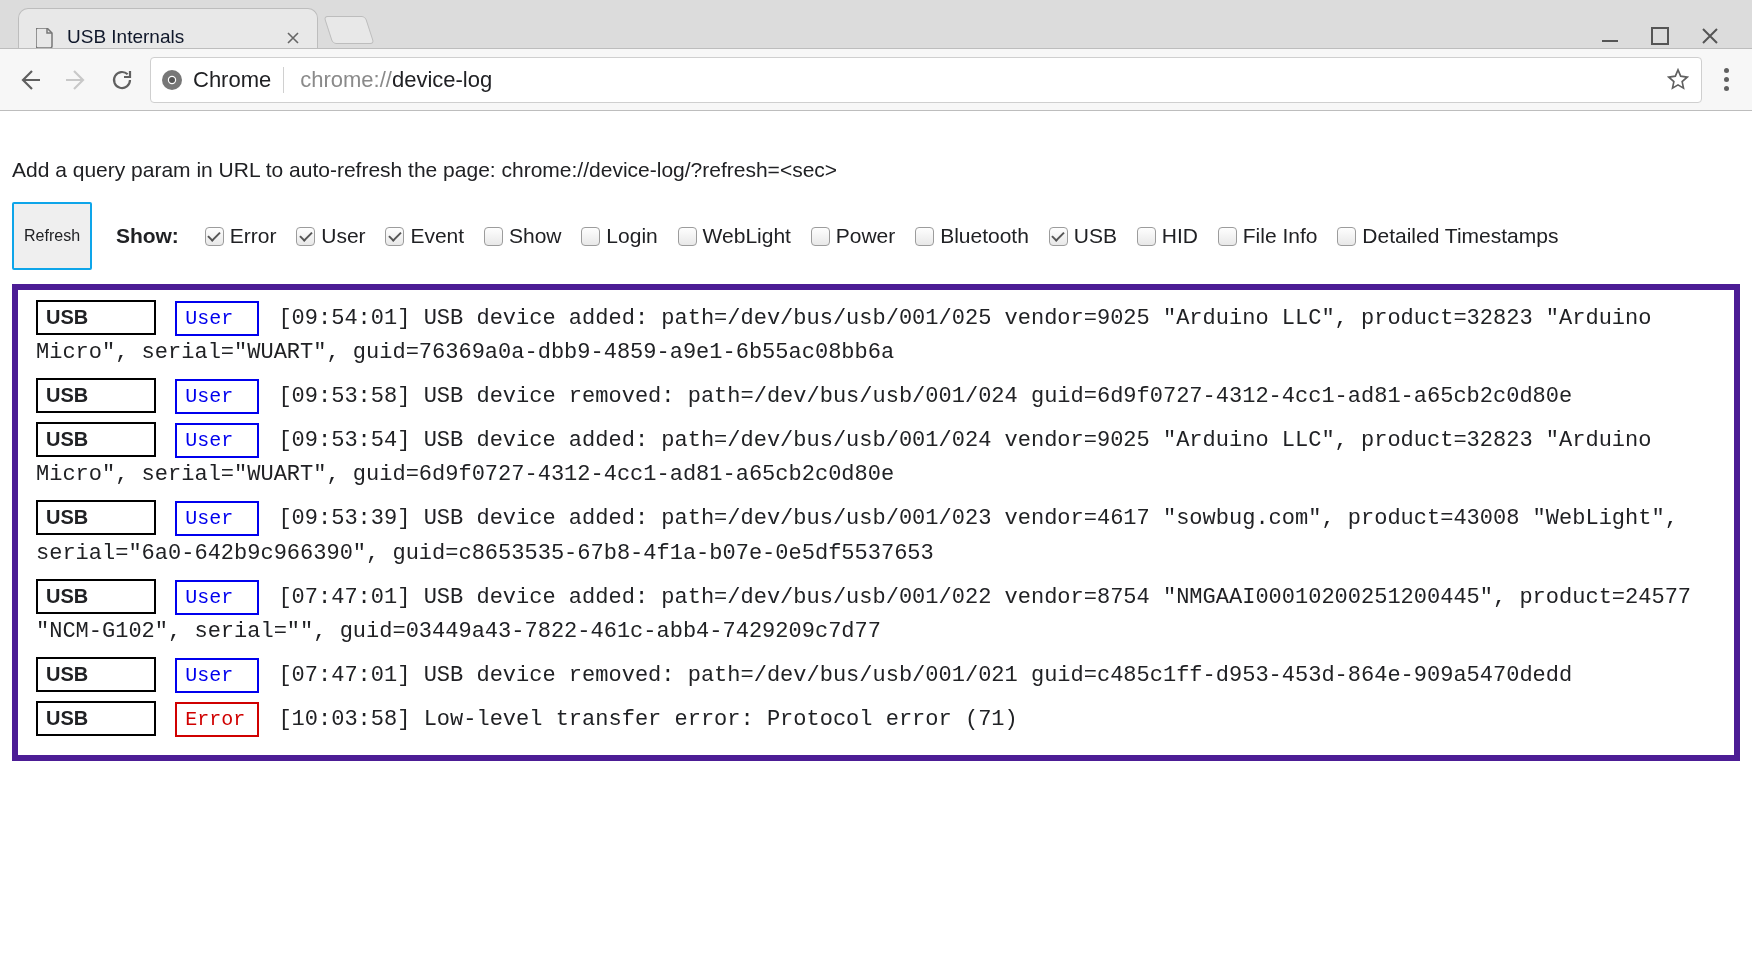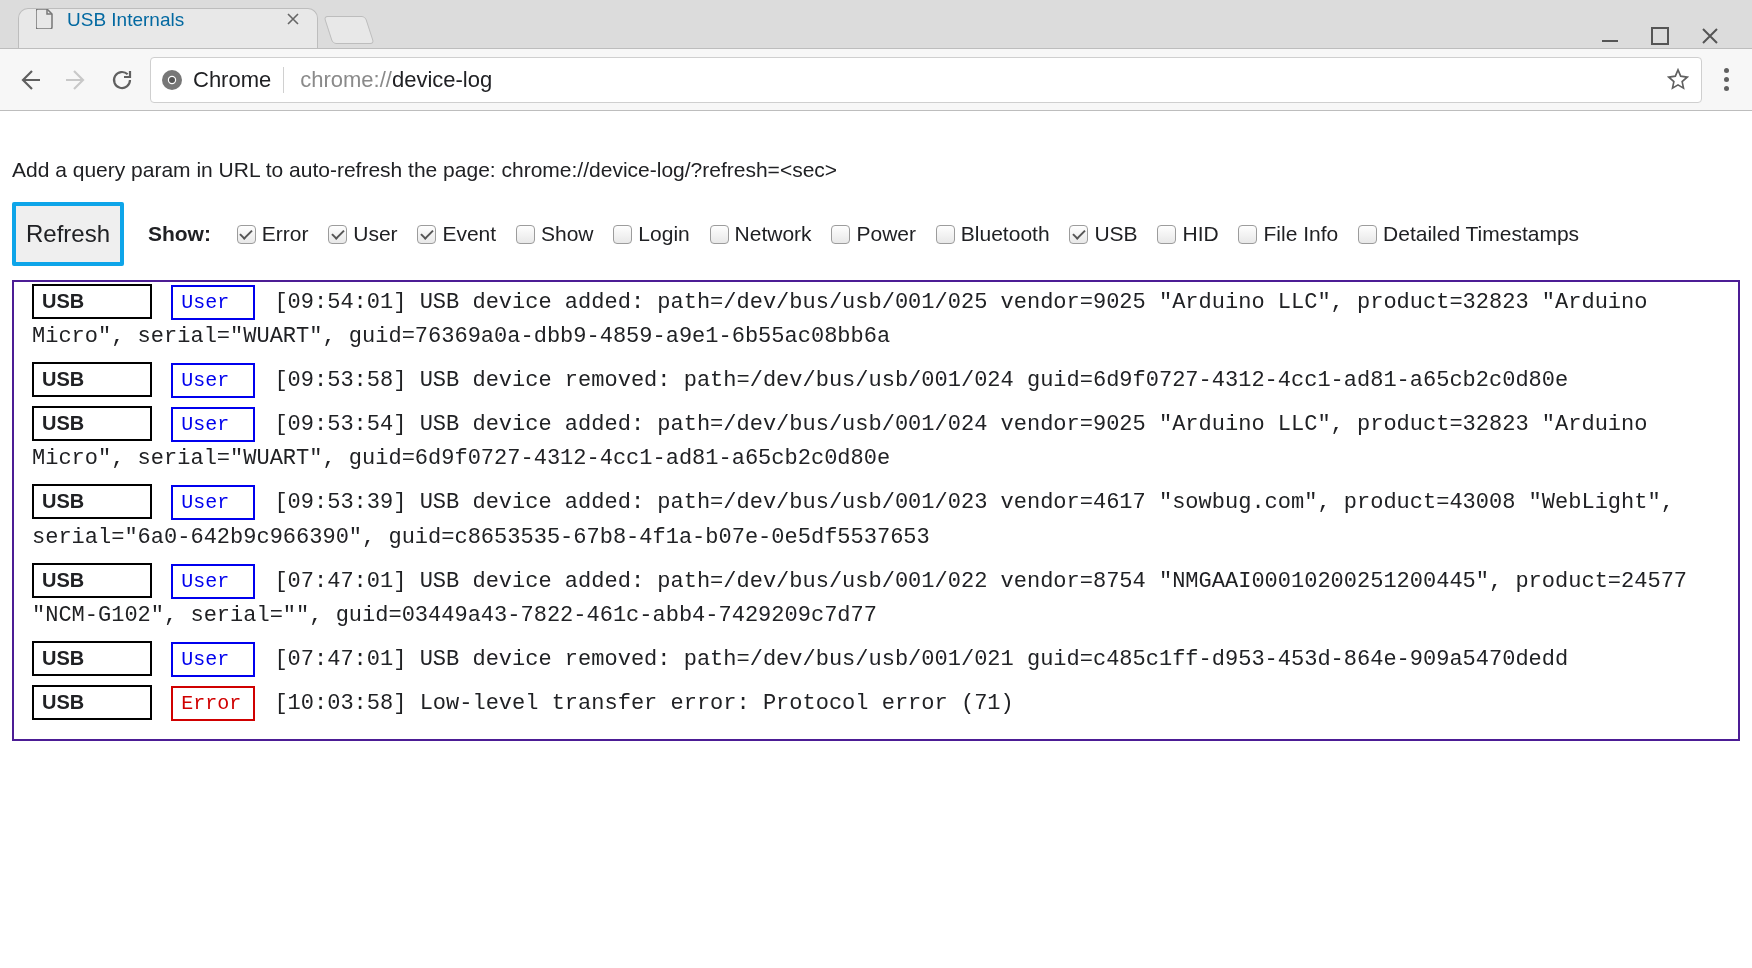--- a/index.html
+++ b/index.html
@@ -15,34 +15,34 @@
     .chrome-frame { background: #dcdcdc; border-bottom: 1px solid #bdbdbd; }
     .tabstrip {
       display: flex;
       align-items: flex-end;
       height: 48px;
       padding: 8px 8px 0 18px;
       position: relative;
     }
     .tab {
       display: flex;
-      align-items: flex-start;
+      align-items: flex-end;
       gap: 12px;
       height: 40px;
       padding: 0 14px 0 16px;
       background: #e8e8e8;
       border: 1px solid #bdbdbd;
       border-bottom: none;
       border-top-left-radius: 10px;
       border-top-right-radius: 10px;
       margin-right: 6px;
       min-width: 300px;
       position: relative;
       font-size: 19px;
-      color: #0369a1;
+      color: #0f172a;
     }
     .tab.active {
       background: #f7f7f7;
       z-index: 2;
     }
     .tab .page-icon {
       width: 20px; height: 20px; display: inline-flex; align-items: center; justify-content: center;
     }
     .tab .close-x {
       margin-left: auto;
@@ -102,25 +102,25 @@
     .omnibox .star { margin-left: auto; color: #606060; width: 24px; height: 24px; }
     .menu-dots { width: 28px; display: inline-flex; flex-direction: column; gap: 4px; align-items: center; justify-content: center; }
     .menu-dots span { width: 5px; height: 5px; background: #606060; border-radius: 50%; }
 
     
     .page { padding: 14px 12px; font-size: 21px; color: #202124;}
     .hint { margin-bottom: 20px; margin-top: 33px; }
     .controls-row { display: block; line-height: 2.0; margin-bottom: 14px; }
     .refresh-btn {
       display: inline-block;
-      padding: 4px 10px;
+      padding: 16px 10px;
       background: #efefef;
-      border: 4px solid #0ea5e9;
+      border: 2px solid #0ea5e9;
       border-radius: 2px;
-      font-size: 24px;
+      font-size: 16px;
       margin-right: 18px;
       vertical-align: middle;
     }
     .show-label { font-weight: bold; margin-right: 20px; vertical-align: middle;}
     .cb-wrap { display: inline-flex; align-items: center; gap: 6px; margin-right: 14px; vertical-align: middle;}
     .cb {
       width: 19px; height: 19px;
       border: 1px solid #9c9c9c;
       border-radius: 4px;
       background: linear-gradient(#fefefe,#e8e8e8);
@@ -128,22 +128,22 @@
     }
     .cb.checked::after {
       content: "";
       width: 10px; height: 5px;
       border-left: 2px solid #555;
       border-bottom: 2px solid #555;
       transform: rotate(-45deg) translate(1px,-1px);
     }
 
     .log-box {
-      border: 2px solid #4c1d95;
-      padding: 2px 18px 10px 18px;
+      border: 6px solid #4c1d95;
+      padding: 10px 18px 10px 18px;
     }
     .log-entry {
       font-family: "Courier New", Courier, monospace;
       font-size: 22px;
       line-height: 1.55;
       margin-bottom: 8px;
       word-wrap: break-word;
     }
     .badge {
       display: inline-block;
@@ -269,21 +269,21 @@
           <span class="cb checked"></span>
           <span>Event</span>
         </span> <span class="cb-wrap">
           <span class="cb"></span>
           <span>Show</span>
         </span> <span class="cb-wrap">
           <span class="cb"></span>
           <span>Login</span>
         </span> <span class="cb-wrap">
           <span class="cb"></span>
-          <span>Network</span>
+          <span>WebLight</span>
         </span> <span class="cb-wrap">
           <span class="cb"></span>
           <span>Power</span>
         </span> <span class="cb-wrap">
           <span class="cb"></span>
           <span>Bluetooth</span>
         </span> <span class="cb-wrap">
           <span class="cb checked"></span>
           <span>USB</span>
         </span> <span class="cb-wrap">

